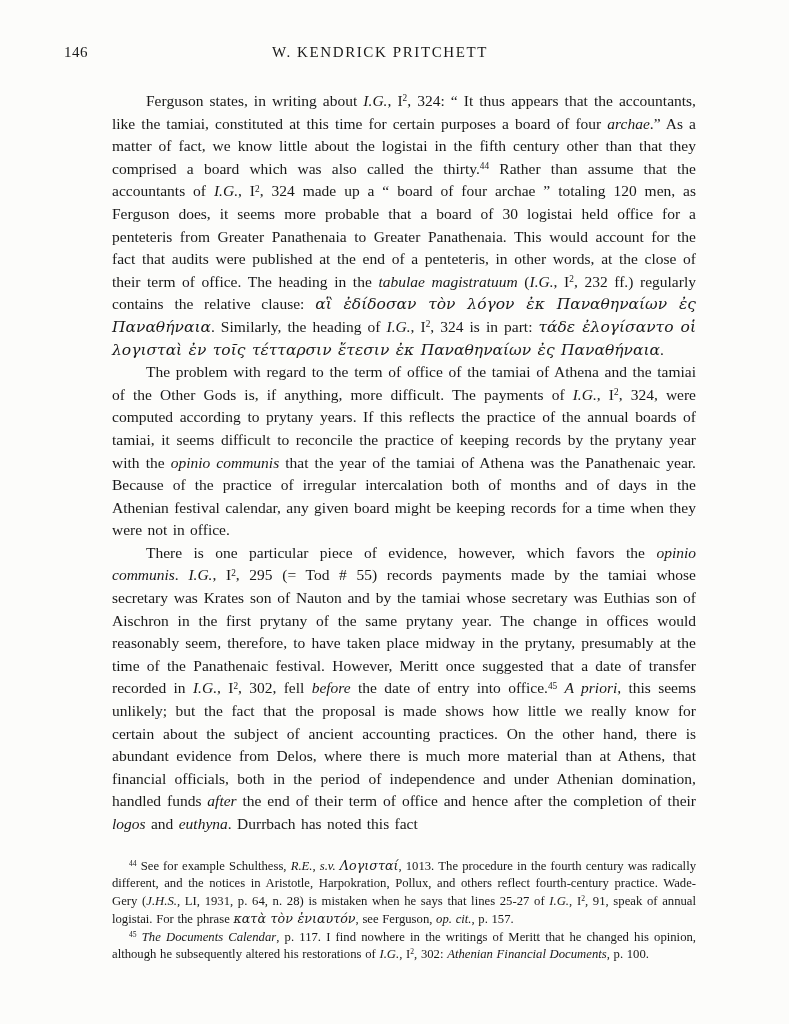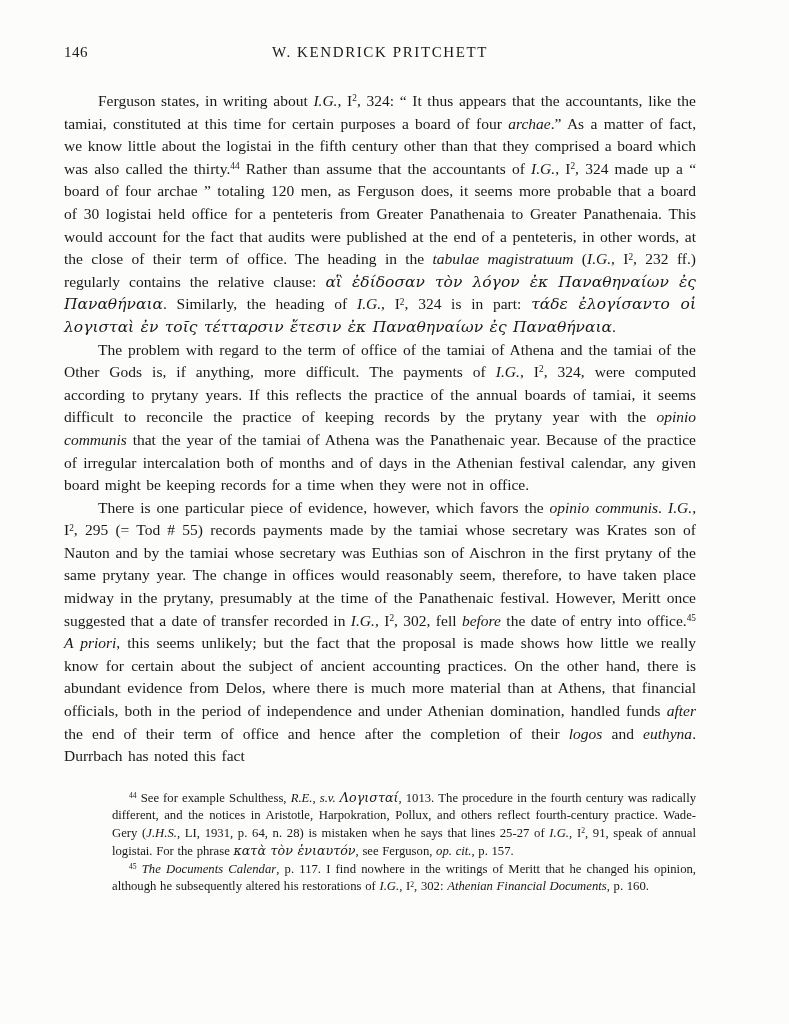--- a/index.html
+++ b/index.html
@@ -12,21 +12,21 @@
   .page {
     box-sizing: border-box;
     width: 759px; height: 1024px;
     padding: 44px 63px 24px 64px;
   }
   .page-header { position: relative; height: 20px; margin-bottom: 26px; font-size: 15px; }
   .page-number { position: absolute; left: 0; top: 0; letter-spacing: 0.5px; }
   .running-head { text-align: center; letter-spacing: 1.6px; }
   .body-text {
     font-size: 15.5px; line-height: 22.6px;
-    text-align: justify; word-spacing: 1.5px;
+    text-align: justify; word-spacing: 1.5px; margin-left: 48px;
   }
   .body-para { margin: 0; text-indent: 34px; }
   .footnotes {
     margin-top: 21px;
     font-size: 12.7px; line-height: 17.5px;
     text-align: justify; word-spacing: 0.5px; margin-left: 48px;
   }
   .footnote { margin: 0; text-indent: 17px; }
   i { font-style: italic; }
   .greek { font-family: "DejaVu Serif", serif; font-style: italic; }
@@ -45,15 +45,15 @@
   </header>
 
   <main class="body-text">
       <p class="body-para"><span>Ferguson states, in writing about </span><i>I.G.</i><span>, I</span><sup>2</sup><span>, 324: “ It thus appears that the accountants, like the tamiai, constituted at this time for certain purposes a board of four </span><i>archae</i><span>.”  As a matter of fact, we know little about the logistai in the fifth century other than that they comprised a board which was also called the thirty.</span><sup>44</sup><span>  Rather than assume that the accountants of </span><i>I.G.</i><span>, I</span><sup>2</sup><span>, 324 made up a “ board of four archae ” totaling 120 men, as Ferguson does, it seems more probable that a board of 30 logistai held office for a penteteris from Greater Panathenaia to Greater Panathenaia.  This would account for the fact that audits were published at the end of a penteteris, in other words, at the close of their term of office.  The heading in the </span><i>tabulae magistratuum</i><span> (</span><i>I.G.</i><span>, I</span><sup>2</sup><span>, 232 ff.) regularly contains the relative clause: </span><i class="greek">αἳ ἐδίδοσαν τὸν λόγον ἐκ Παναθηναίων ἐς Παναθήναια</i><span>.  Similarly, the heading of </span><i>I.G.</i><span>, I</span><sup>2</sup><span>, 324 is in part: </span><i class="greek">τάδε ἐλογίσαντο οἱ λογισταὶ ἐν τοῖς τέτταρσιν ἔτεσιν ἐκ Παναθηναίων ἐς Παναθήναια</i><span>.</span></p>
       <p class="body-para"><span>The problem with regard to the term of office of the tamiai of Athena and the tamiai of the Other Gods is, if anything, more difficult.  The payments of </span><i>I.G.</i><span>, I</span><sup>2</sup><span>, 324, were computed according to prytany years.  If this reflects the practice of the annual boards of tamiai, it seems difficult to reconcile the practice of keeping records by the prytany year with the </span><i>opinio communis</i><span> that the year of the tamiai of Athena was the Panathenaic year.  Because of the practice of irregular intercalation both of months and of days in the Athenian festival calendar, any given board might be keeping records for a time when they were not in office.</span></p>
       <p class="body-para"><span>There is one particular piece of evidence, however, which favors the </span><i>opinio communis</i><span>.  </span><i>I.G.</i><span>, I</span><sup>2</sup><span>, 295 (= Tod # 55) records payments made by the tamiai whose secretary was Krates son of Nauton and by the tamiai whose secretary was Euthias son of Aischron in the first prytany of the same prytany year.  The change in offices would reasonably seem, therefore, to have taken place midway in the prytany, presumably at the time of the Panathenaic festival.  However, Meritt once suggested that a date of transfer recorded in </span><i>I.G.</i><span>, I</span><sup>2</sup><span>, 302, fell </span><i>before</i><span> the date of entry into office.</span><sup>45</sup><span>  </span><i>A priori</i><span>, this seems unlikely; but the fact that the proposal is made shows how little we really know for certain about the subject of ancient accounting practices.  On the other hand, there is abundant evidence from Delos, where there is much more material than at Athens, that financial officials, both in the period of independence and under Athenian domination, handled funds </span><i>after</i><span> the end of their term of office and hence after the completion of their </span><i>logos</i><span> and </span><i>euthyna</i><span>.  Durrbach has noted this fact</span></p>
     </main>
 
   <section class="footnotes">
       <p class="footnote"><sup>44</sup><span> See for example Schulthess, </span><i>R.E.</i><span>, </span><i>s.v.</i><span> </span><i class="greek">Λογισταί</i><span>, 1013.  The procedure in the fourth century was radically different, and the notices in Aristotle, Harpokration, Pollux, and others reflect fourth-century practice.  Wade-Gery (</span><i>J.H.S.</i><span>, LI, 1931, p. 64, n. 28) is mistaken when he says that lines 25-27 of </span><i>I.G.</i><span>, I</span><sup>2</sup><span>, 91, speak of annual logistai.  For the phrase </span><i class="greek">κατὰ τὸν ἐνιαυτόν</i><span>, see Ferguson, </span><i>op. cit.</i><span>, p. 157.</span></p>
-      <p class="footnote"><sup>45</sup><span> </span><i>The Documents Calendar</i><span>, p. 117.  I find nowhere in the writings of Meritt that he changed his opinion, although he subsequently altered his restorations of </span><i>I.G.</i><span>, I</span><sup>2</sup><span>, 302: </span><i>Athenian Financial Documents</i><span>, p. 160.</span></p>
+      <p class="footnote"><sup>45</sup><span> </span><i>The Documents Calendar</i><span>, p. 117.  I find nowhere in the writings of Meritt that he changed his opinion, although he subsequently altered his restorations of </span><i>I.G.</i><span>, I</span><sup>2</sup><span>, 302: </span><i>Athenian Financial Documents</i><span>, p. 100.</span></p>
     </section>
 </div>
 
 </body></html>

